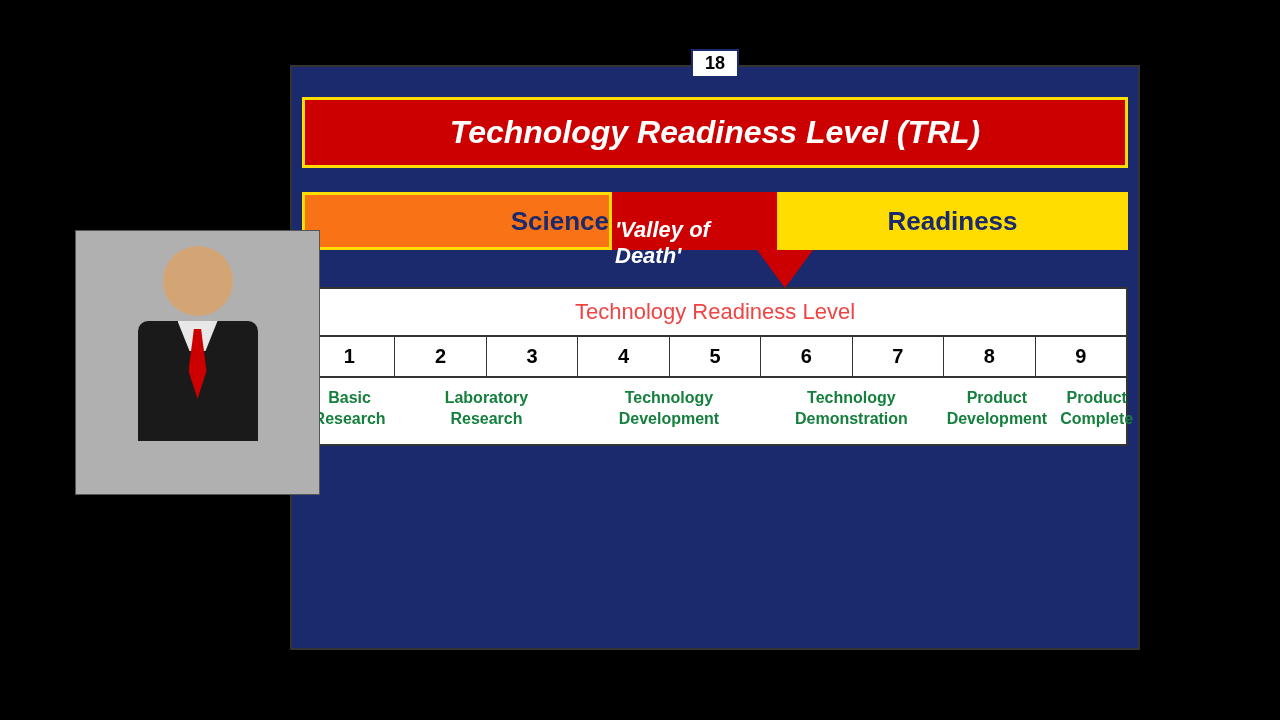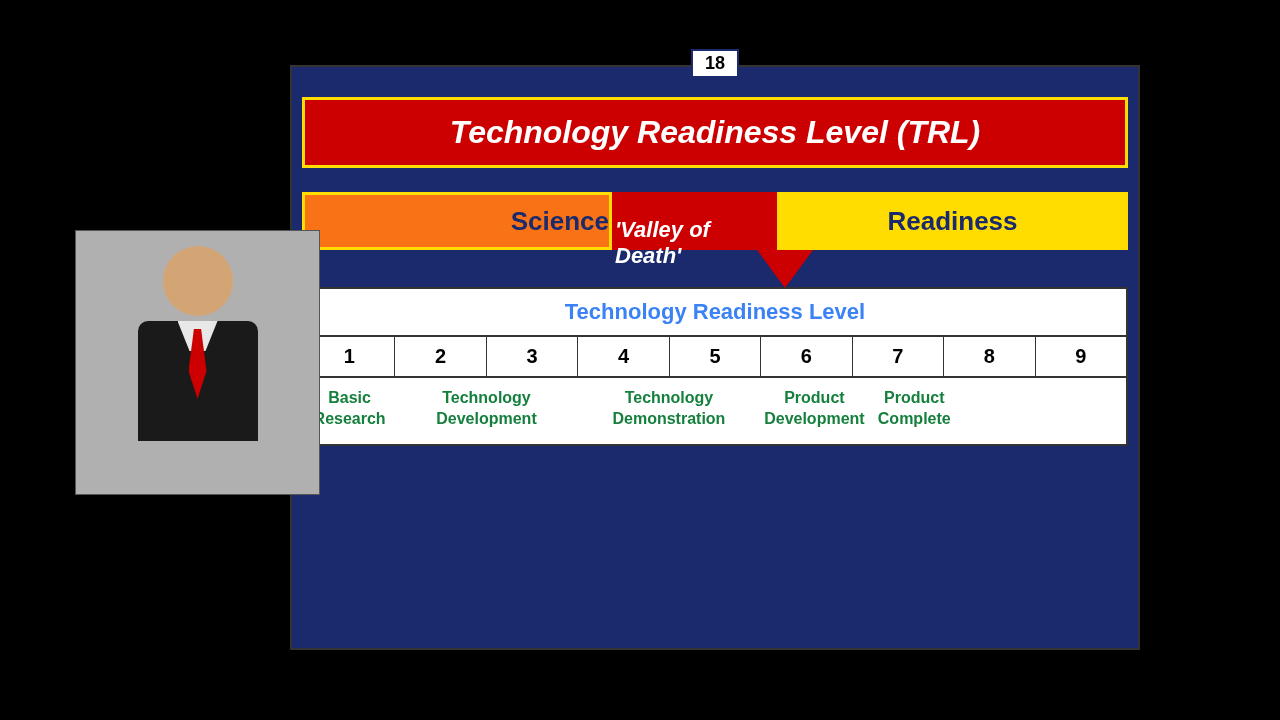--- a/index.html
+++ b/index.html
@@ -147,22 +147,22 @@
 
     .trl-header-row {
       background: #fff;
       padding: 10px 0;
       text-align: center;
       border-bottom: 2px solid #333;
     }
 
     .trl-header-row span {
       font-size: 22px;
-      font-weight: bold;
-      color: #3b82f6;
+      font-weight: normal;
+      color: #ef4444;
     }
 
     .trl-numbers-row {
       display: flex;
       border-bottom: 2px solid #333;
     }
 
     .trl-num-cell {
       flex: 1;
       text-align: center;
@@ -313,20 +313,21 @@
         <div class="trl-num-cell">3</div>
         <div class="trl-num-cell">4</div>
         <div class="trl-num-cell">5</div>
         <div class="trl-num-cell">6</div>
         <div class="trl-num-cell">7</div>
         <div class="trl-num-cell">8</div>
         <div class="trl-num-cell">9</div>
       </div>
       <div class="trl-labels-row">
         <div class="trl-label-group group-1">Basic<br>Research</div>
+        <div class="trl-label-group group-2">Laboratory<br>Research</div>
         <div class="trl-label-group group-3">Technology<br>Development</div>
         <div class="trl-label-group group-4">Technology<br>Demonstration</div>
         <div class="trl-label-group group-5">Product<br>Development</div>
         <div class="trl-label-group group-6">Product<br>Complete</div>
       </div>
     </div>
 
   </div>
 
   <div class="webcam">

